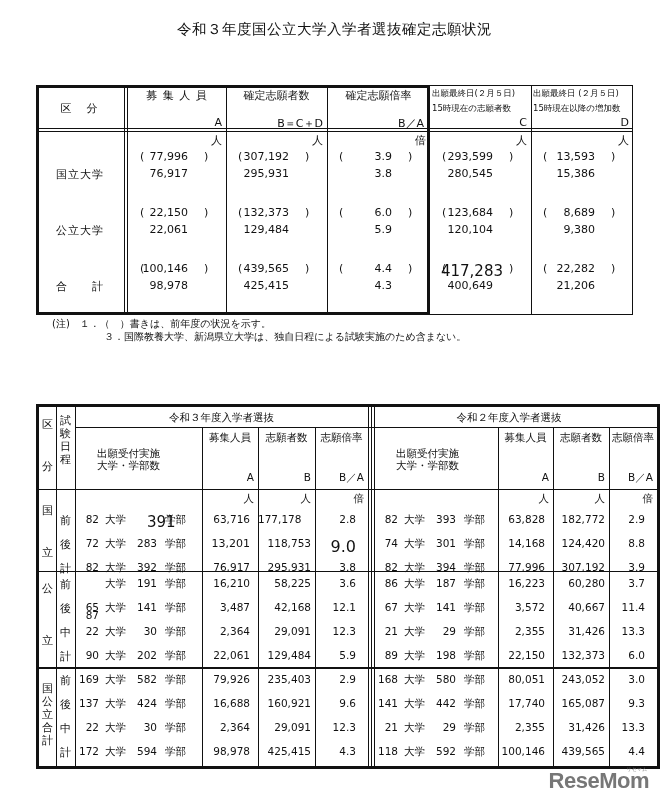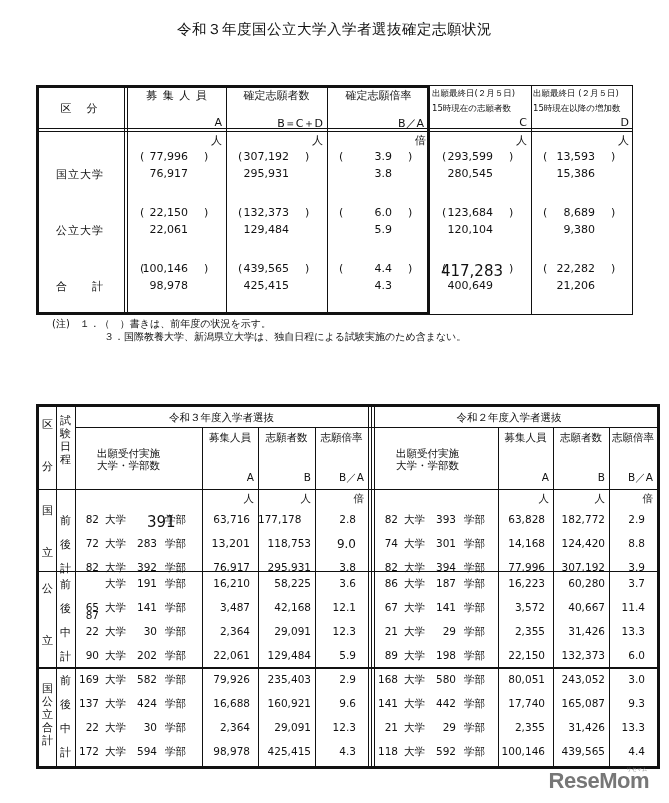--- a/index.html
+++ b/index.html
@@ -191,21 +191,21 @@
     <div style="position:absolute;font-size:10.5px;white-space:nowrap;left:459px;width:47px;text-align:right;top:106px;">63,828</div>
     <div style="position:absolute;font-size:10.5px;white-space:nowrap;left:514px;width:52px;text-align:right;top:106px;">182,772</div>
     <div style="position:absolute;font-size:10.5px;white-space:nowrap;left:570px;width:36px;text-align:right;top:106px;">2.9</div>
     <div style="position:absolute;font-size:10.5px;white-space:nowrap;left:17px;width:19px;text-align:center;top:130px;font-size:11px;">後</div>
     <div style="position:absolute;font-size:10.5px;white-space:nowrap;left:36px;width:24px;text-align:right;top:130px;">72</div>
     <div style="position:absolute;font-size:10.5px;white-space:nowrap;left:66px;top:130px;">大学</div>
     <div style="position:absolute;font-size:10.5px;white-space:nowrap;left:96px;width:22px;text-align:right;top:130px;">283</div>
     <div style="position:absolute;font-size:10.5px;white-space:nowrap;left:126px;top:130px;">学部</div>
     <div style="position:absolute;font-size:11px;white-space:nowrap;left:163px;width:48px;text-align:right;top:130px;">13,201</div>
     <div style="position:absolute;font-size:10.5px;white-space:nowrap;left:219px;width:53px;text-align:right;top:130px;">118,753</div>
-    <div style="position:absolute;font-size:12px;white-space:nowrap;left:276px;width:41px;text-align:right;top:130px;">9.0</div>
+    <div style="position:absolute;font-size:16px;white-space:nowrap;left:276px;width:41px;text-align:right;top:130px;">9.0</div>
     <div style="position:absolute;font-size:10.5px;white-space:nowrap;left:335px;width:24px;text-align:right;top:130px;">74</div>
     <div style="position:absolute;font-size:10.5px;white-space:nowrap;left:365px;top:130px;">大学</div>
     <div style="position:absolute;font-size:10.5px;white-space:nowrap;left:395px;width:22px;text-align:right;top:130px;">301</div>
     <div style="position:absolute;font-size:10.5px;white-space:nowrap;left:425px;top:130px;">学部</div>
     <div style="position:absolute;font-size:10.5px;white-space:nowrap;left:459px;width:47px;text-align:right;top:130px;">14,168</div>
     <div style="position:absolute;font-size:10.5px;white-space:nowrap;left:514px;width:52px;text-align:right;top:130px;">124,420</div>
     <div style="position:absolute;font-size:10.5px;white-space:nowrap;left:570px;width:36px;text-align:right;top:130px;">8.8</div>
     <div style="position:absolute;font-size:10.5px;white-space:nowrap;left:17px;width:19px;text-align:center;top:154px;font-size:11px;">計</div>
     <div style="position:absolute;font-size:10.5px;white-space:nowrap;left:36px;width:24px;text-align:right;top:154px;">82</div>
     <div style="position:absolute;font-size:10.5px;white-space:nowrap;left:66px;top:154px;">大学</div>

